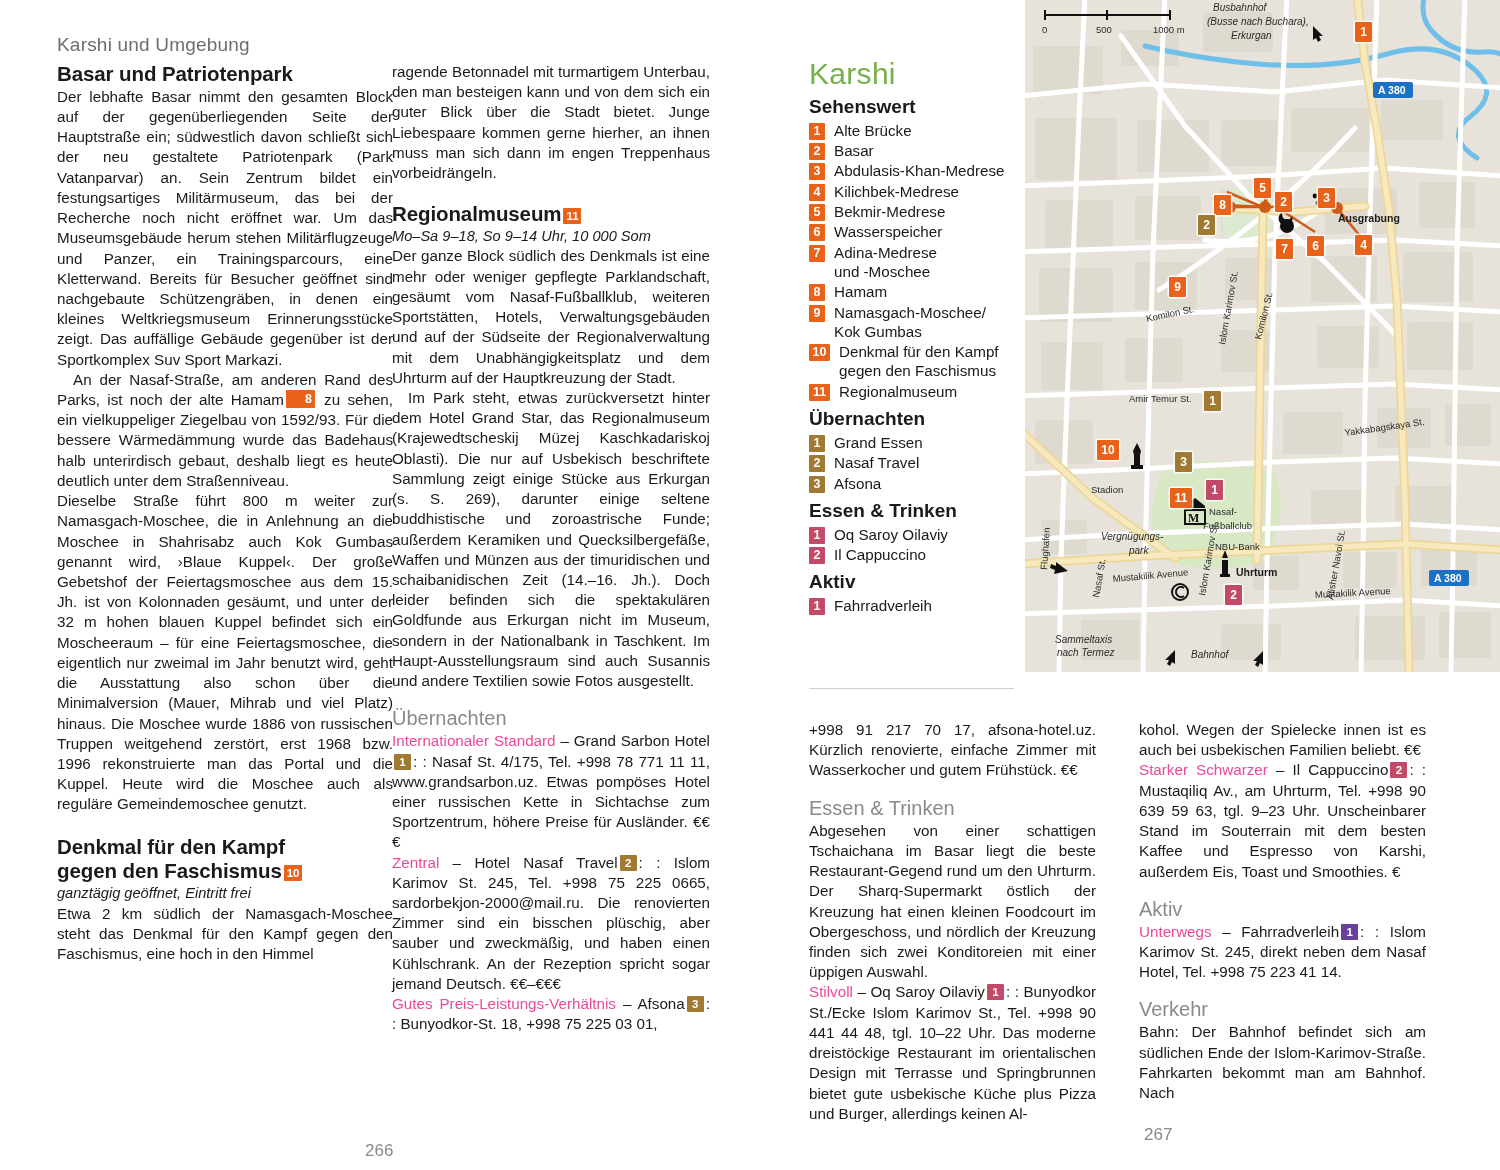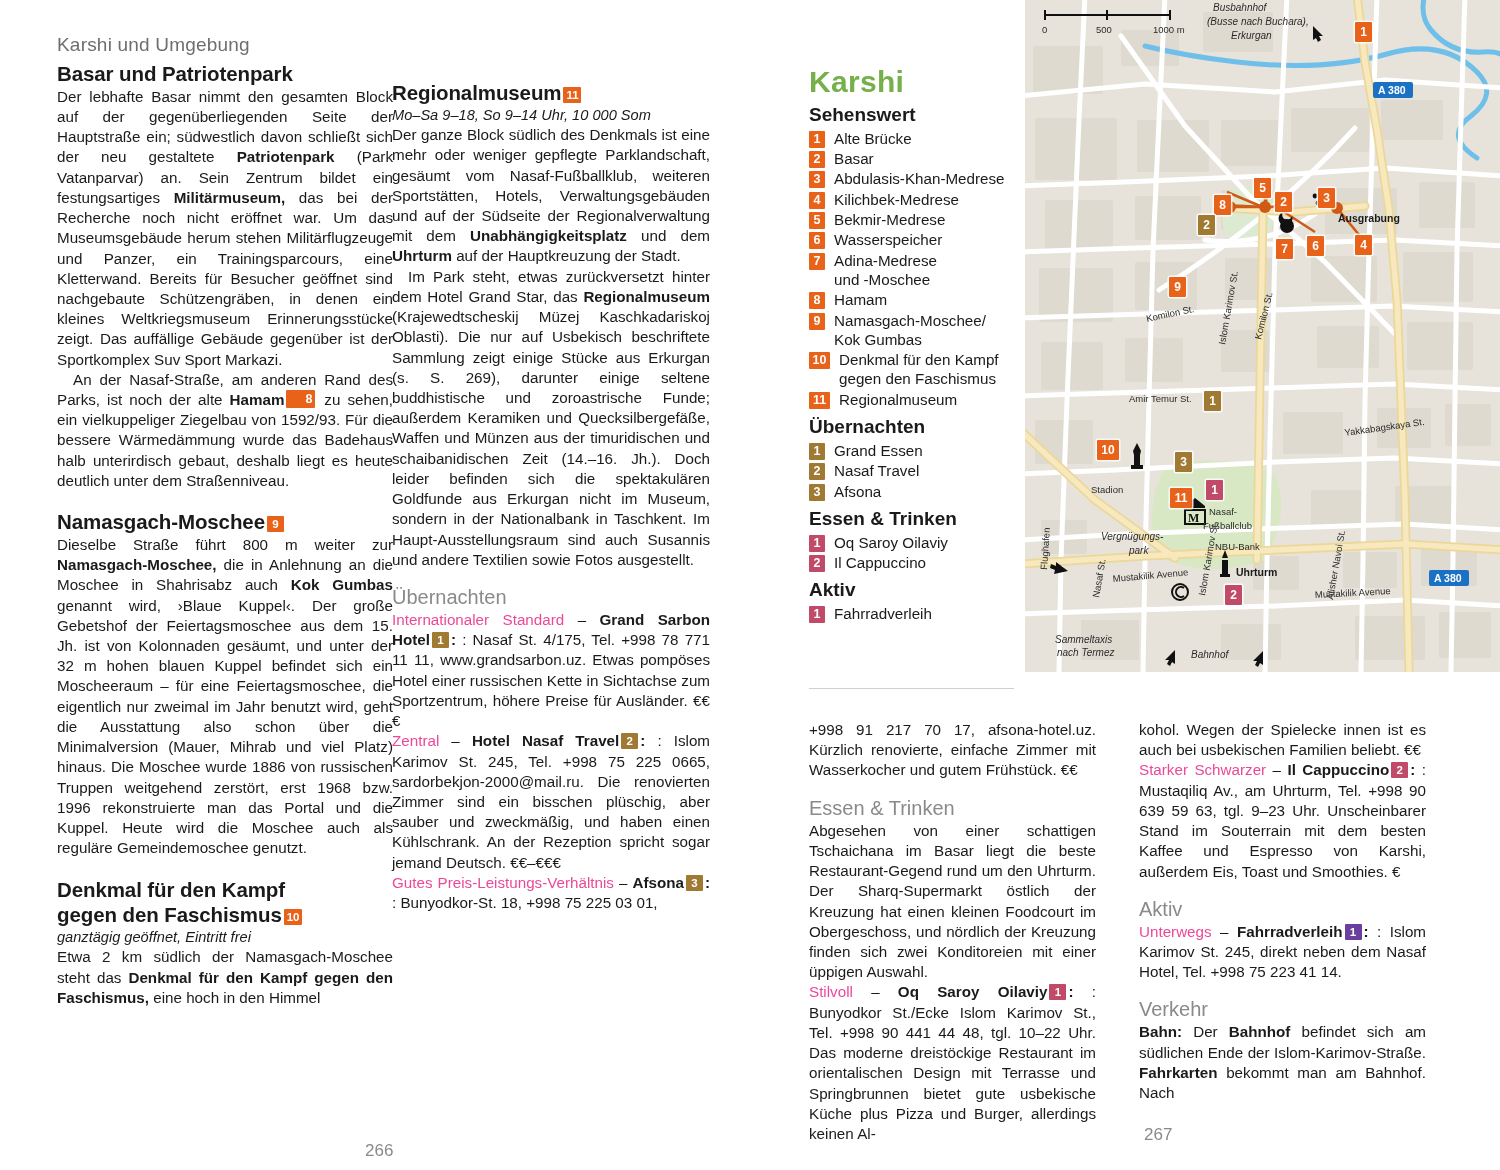--- a/index.html
+++ b/index.html
@@ -26,41 +26,41 @@
 
   h2.sec{
     font-size:20.5px;font-weight:bold;margin:0 0 1px 0;line-height:1.16;
     letter-spacing:-.1px;
   }
   h3.grey{
     font-size:20px;font-weight:normal;color:#8a8a8a;margin:16px 0 1px 0;
     line-height:1.15;
   }
   .ital{font-style:italic;font-size:14.6px;}
-  b,strong{font-weight:bold;}
+  b,strong{font-weight:normal;}
 
   
   .bdg{
     display:inline-block;color:#fff;font-size:12.5px;font-weight:bold;
     line-height:16px;min-width:11px;text-align:center;
     padding:1px 3px 1px 3px;border-radius:1px;vertical-align:2px;
     margin:0 2px;font-family:"Liberation Sans",sans-serif;
   }
   .bdg.sight{background:#e8621a;}
   .bdg.sleep{background:#a07a33;}
   .bdg.eat  {background:#c04a68;}
   .bdg.act  {background:#6b3f9e;}
   .bdg.sm{font-size:11.5px;line-height:14px;vertical-align:1px;}
 
   .cat{color:#ec4899;}
 
   
   .legend{position:absolute;left:809px;top:57px;width:205px;}
   .legend .town{
-    font-size:30px;color:#76b04a;font-weight:bold;margin:8px 0 6px 0;
+    font-size:30px;color:#76b04a;font-weight:normal;margin:0 0 6px 0;
     letter-spacing:.3px;
   }
   .legend h4{
     font-size:19px;font-weight:bold;margin:8px 0 3px 0;line-height:1.1;
   }
   .legend h4.first{margin-top:0;}
   .lrow{display:flex;align-items:flex-start;margin:0 0 1px 0;}
   .lrow .n{
     flex:0 0 auto;width:16px;height:17px;color:#fff;font-size:12.5px;
     font-weight:bold;line-height:17px;text-align:center;border-radius:1px;
@@ -99,30 +99,30 @@
 
 <div class="page">
 
   <div class="runhead">Karshi und Umgebung</div>
 
   <div class="col" id="c1">
     <h2 class="sec">Basar und Patriotenpark</h2>
     <p><span>Der lebhafte Basar nimmt den gesamten Block auf der gegenüberliegenden Seite der Hauptstraße ein; südwestlich davon schließt sich der neu gestaltete </span><b>Patriotenpark</b><span> (Park Vatanparvar) an. Sein Zentrum bildet ein festungsartiges </span><b>Militärmuseum,</b><span> das bei der Recherche noch nicht eröffnet war. Um das Museumsgebäude herum stehen Militärflugzeuge und Panzer, ein Trainingsparcours, eine Kletterwand. Bereits für Besucher geöffnet sind nachgebaute Schützengräben, in denen ein kleines Weltkriegsmuseum Erinnerungsstücke zeigt. Das auffällige Gebäude gegenüber ist der Sportkomplex Suv Sport Markazi.</span></p>
     <p class="ind"><span>An der Nasaf-Straße, am anderen Rand des Parks, ist noch der alte </span><b>Hamam</b><span class="bdg sight">8</span><span> zu sehen, ein vielkuppeliger Ziegelbau von 1592/93. Für die bessere Wärmedämmung wurde das Badehaus halb unterirdisch gebaut, deshalb liegt es heute deutlich unter dem Straßenniveau.</span></p>
 
-    <h2 class="sec" style="margin-top:19px"><span>Namasgach-Moschee</span><span class="bdg sight sm">9</span></h2>
     <p><span>Dieselbe Straße führt 800 m weiter zur </span><b>Namasgach-Moschee,</b><span> die in Anlehnung an die Moschee in Shahrisabz auch </span><b>Kok Gumbas</b><span> genannt wird, ›Blaue Kuppel‹. Der große Gebetshof der Feiertagsmoschee aus dem 15. Jh. ist von Kolonnaden gesäumt, und unter der 32 m hohen blauen Kuppel befindet sich ein Moscheeraum – für eine Feiertagsmoschee, die eigentlich nur zweimal im Jahr benutzt wird, geht die Ausstattung also schon über die Minimalversion (Mauer, Mihrab und viel Platz) hinaus. Die Moschee wurde 1886 von russischen Truppen weitgehend zerstört, erst 1968 bzw. 1996 rekonstruierte man das Portal und die Kuppel. Heute wird die Moschee auch als reguläre Gemeindemoschee genutzt.</span></p>
 
     <h2 class="sec" style="margin-top:20px">Denkmal für den Kampf</h2>
     <h2 class="sec"><span>gegen den Faschismus</span><span class="bdg sight sm">10</span></h2>
     <p class="ital">ganztägig geöffnet, Eintritt frei</p>
     <p><span>Etwa 2 km südlich der Namasgach-Moschee steht das </span><b>Denkmal für den Kampf gegen den Faschismus,</b><span> eine hoch in den Himmel</span></p>
   </div>
 
   <div class="col" id="c2">
+    <p>ragende Betonnadel mit turmartigem Unterbau, den man besteigen kann und von dem sich ein guter Blick über die Stadt bietet. Junge Liebespaare kommen gerne hierher, an ihnen muss man sich dann im engen Treppenhaus vorbeidrängeln.</p>
 
     <h2 class="sec" style="margin-top:19px"><span>Regionalmuseum</span><span class="bdg sight sm">11</span></h2>
     <p class="ital">Mo–Sa 9–18, So 9–14 Uhr, 10 000 Som</p>
     <p><span>Der ganze Block südlich des Denkmals ist eine mehr oder weniger gepflegte Parklandschaft, gesäumt vom Nasaf-Fußballklub, weiteren Sportstätten, Hotels, Verwaltungsgebäuden und auf der Südseite der Regionalverwaltung mit dem </span><b>Unabhängigkeitsplatz</b><span> und dem </span><b>Uhrturm</b><span> auf der Hauptkreuzung der Stadt.</span></p>
     <p class="ind"><span>Im Park steht, etwas zurückversetzt hinter dem Hotel Grand Star, das </span><b>Regionalmuseum</b><span> (Krajewedtscheskij Müzej Kaschkadariskoj Oblasti). Die nur auf Usbekisch beschriftete Sammlung zeigt einige Stücke aus Erkurgan (s. S. 269), darunter einige seltene buddhistische und zoroastrische Funde; außerdem Keramiken und Quecksilbergefäße, Waffen und Münzen aus der timuridischen und schaibanidischen Zeit (14.–16. Jh.). Doch leider befinden sich die spektakulären Goldfunde aus Erkurgan nicht im Museum, sondern in der Nationalbank in Taschkent. Im Haupt-Ausstellungsraum sind auch Susannis und andere Textilien sowie Fotos ausgestellt.</span></p>
 
     <h3 class="grey">Übernachten</h3>
     <p><span class="cat">Internationaler Standard</span><span> – </span><b>Grand Sarbon Hotel</b><span class="bdg sleep sm">1</span><b>:</b><span> : Nasaf St. 4/175, Tel. +998 78 771 11 11, www.grandsarbon.uz. Etwas pompöses Hotel einer russischen Kette in Sichtachse zum Sportzentrum, höhere Preise für Ausländer. €€€</span></p>
     <p><span class="cat">Zentral</span><span> – </span><b>Hotel Nasaf Travel</b><span class="bdg sleep sm">2</span><b>:</b><span> : Islom Karimov St. 245, Tel. +998 75 225 0665, sardorbekjon-2000@mail.ru. Die renovierten Zimmer sind ein bisschen plüschig, aber sauber und zweckmäßig, und haben einen Kühlschrank. An der Rezeption spricht sogar jemand Deutsch. €€–€€€</span></p>
     <p><span class="cat">Gutes Preis-Leistungs-Verhältnis</span><span> – </span><b>Afsona</b><span class="bdg sleep sm">3</span><b>:</b><span> : Bunyodkor-St. 18, +998 75 225 03 01,</span></p>

